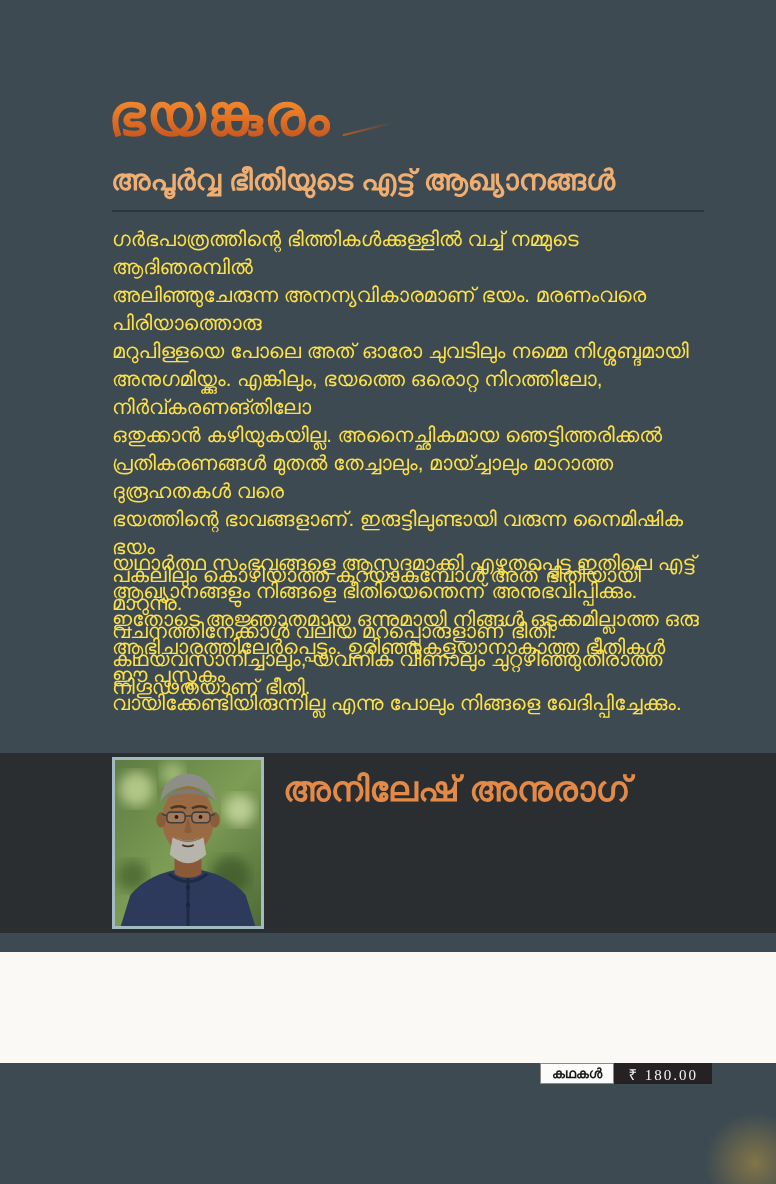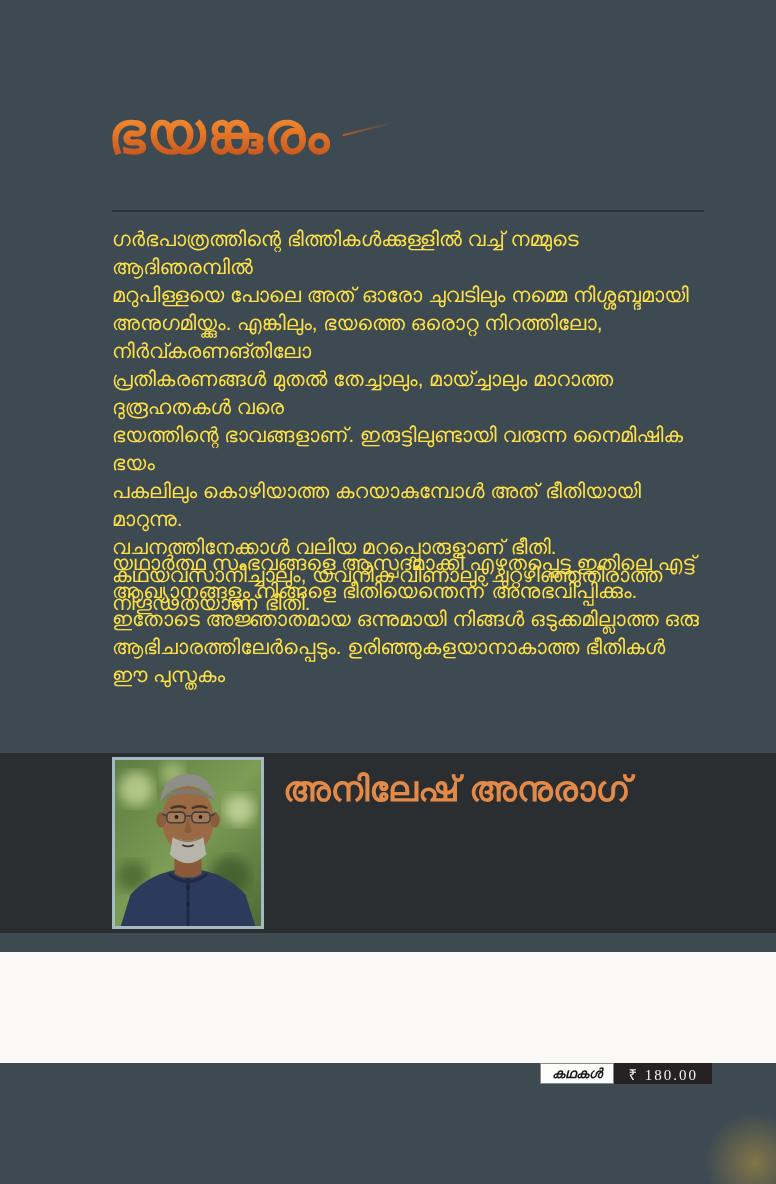--- a/index.html
+++ b/index.html
@@ -8,21 +8,21 @@
     background:#3d4a52;
     font-family:"Liberation Sans",sans-serif;
   }
   .cover::after{ 
     content:"";position:absolute;right:-34px;bottom:-34px;width:110px;height:110px;
     background:radial-gradient(circle,rgba(186,152,64,.55),rgba(186,152,64,0) 65%);
     pointer-events:none;
   }
   
   .title{
-    position:absolute;left:108px;top:104px;
+    position:absolute;left:108px;top:86px;
     font-size:58px;font-weight:bold;line-height:1;letter-spacing:1px;
     background:linear-gradient(180deg,#f79a3c 0%,#e97a27 45%,#c14e1c 100%);
     -webkit-background-clip:text;background-clip:text;color:transparent;
     text-shadow:none;
   }
   .title-scratch{
     position:absolute;left:342px;top:128px;width:52px;height:2px;
     background:linear-gradient(90deg,#b65a24,rgba(182,90,36,0));
     transform:rotate(-14deg);
   }
@@ -54,52 +54,56 @@
   }
   
   .pubbar{
     position:absolute;left:0;top:952px;width:776px;height:111px;
     background:#faf9f5;
   }
   
   .price-strip{position:absolute;left:540px;top:1063px;height:21px;display:flex;}
   .price-cat{
     background:#fcfcfa;color:#191919;font-weight:bold;font-size:13.5px;
-    display:flex;align-items:center;padding:0 11px;border:1px solid #8a8a8a;box-sizing:border-box;font-style:italic;
+    display:flex;align-items:center;padding:0 11px;border:1px solid #8a8a8a;box-sizing:border-box;
   }
   .price-amt{
     background:#262123;color:#f2f2f2;font-family:"Liberation Serif",serif;
     font-size:15px;display:flex;align-items:center;padding:0 14px;letter-spacing:2px;
   }
 </style>
 </head>
 <body>
 
 <div class="cover">
 
   <div class="title">ഭയങ്കുരം</div>
   <div class="title-scratch"></div>
+  <div class="subtitle">അപൂർവ്വ ഭീതിയുടെ എട്ട് ആഖ്യാനങ്ങൾ</div>
   <div class="divider"></div>
 
   <div class="blurb blurb1">
       <div>ഗർഭപാത്രത്തിന്റെ ഭിത്തികൾക്കുള്ളിൽ വച്ച് നമ്മുടെ ആദിഞരമ്പിൽ</div>
+      <div>അലിഞ്ഞുചേരുന്ന അനന്യവികാരമാണ് ഭയം. മരണംവരെ പിരിയാത്തൊരു</div>
       <div>മറുപിള്ളയെ പോലെ അത് ഓരോ ചുവടിലും നമ്മെ നിശ്ശബ്ദമായി</div>
       <div>അനുഗമിയ്ക്കും. എങ്കിലും, ഭയത്തെ ഒരൊറ്റ നിറത്തിലോ, നിർവ്കരണങ്തിലോ</div>
+      <div>ഒതുക്കാൻ കഴിയുകയില്ല. അനൈച്ഛികമായ ഞെട്ടിത്തരിക്കൽ</div>
       <div>പ്രതികരണങ്ങൾ മുതൽ തേച്ചാലും, മായ്ച്ചാലും മാറാത്ത ദുരൂഹതകൾ വരെ</div>
       <div>ഭയത്തിന്റെ ഭാവങ്ങളാണ്. ഇരുട്ടിലുണ്ടായി വരുന്ന നൈമിഷിക ഭയം</div>
       <div>പകലിലും കൊഴിയാത്ത കറയാകുമ്പോൾ അത് ഭീതിയായി മാറുന്നു.</div>
       <div>വചനത്തിനേക്കാൾ വലിയ മറപ്പൊരുളാണ് ഭീതി.</div>
       <div>കഥയവസാനിച്ചാലും, യവനിക വീണാലും ചുറ്റഴിഞ്ഞുതീരാത്ത</div>
       <div>നിഗൂഢതയാണ് ഭീതി.</div>
     </div>
   <div class="blurb blurb2">
       <div>യഥാർത്ഥ സംഭവങ്ങളെ ആസ്പദമാക്കി എഴുതപ്പെട്ട ഇതിലെ എട്ട്</div>
       <div>ആഖ്യാനങ്ങളും നിങ്ങളെ ഭീതിയെന്തെന്ന് അനുഭവിപ്പിക്കും.</div>
       <div>ഇതോടെ അജ്ഞാതമായ ഒന്നുമായി നിങ്ങൾ ഒടുക്കമില്ലാത്ത ഒരു</div>
       <div>ആഭിചാരത്തിലേർപ്പെടും. ഉരിഞ്ഞുകളയാനാകാത്ത ഭീതികൾ ഈ പുസ്തകം</div>
+      <div>വായിക്കേണ്ടിയിരുന്നില്ല എന്നു പോലും നിങ്ങളെ ഖേദിപ്പിച്ചേക്കും.</div>
     </div>
 
   <div class="author-band"></div>
   <div class="author-photo">
     <svg viewBox="0 0 152 172" preserveAspectRatio="none">
       <defs>
         <linearGradient id="gbg" x1="0" y1="0" x2="1" y2="1">
           <stop offset="0" stop-color="#5d7c41"></stop>
             <stop offset=".5" stop-color="#7d9c55"></stop>
             <stop offset="1" stop-color="#4e6b38"></stop>

